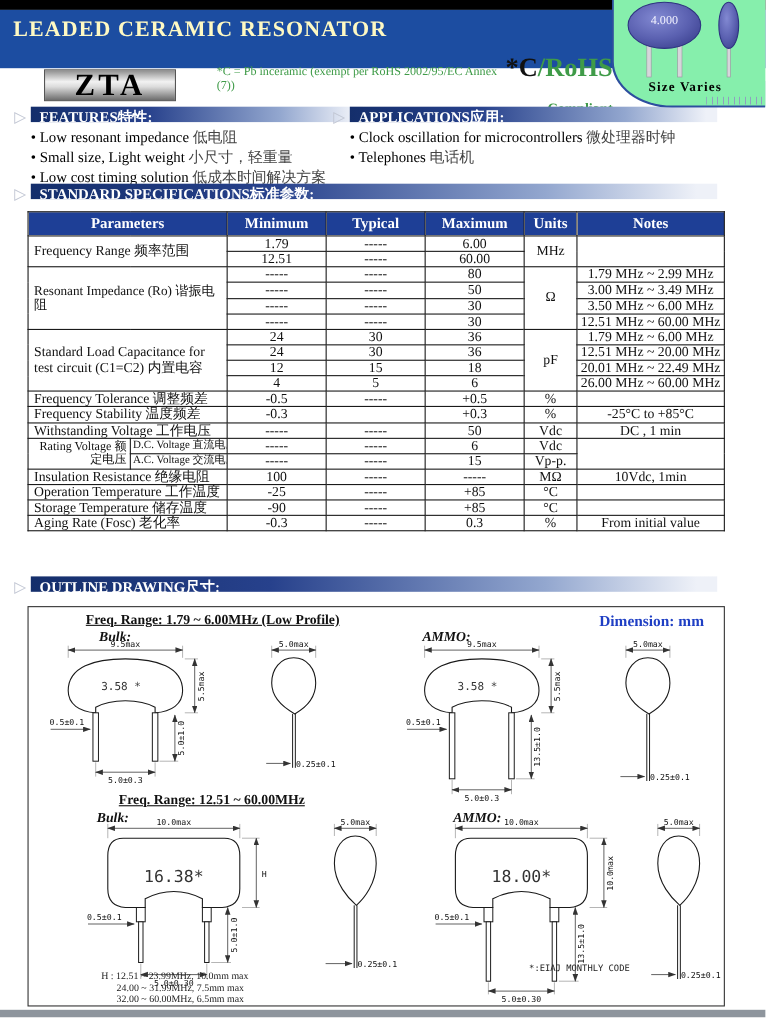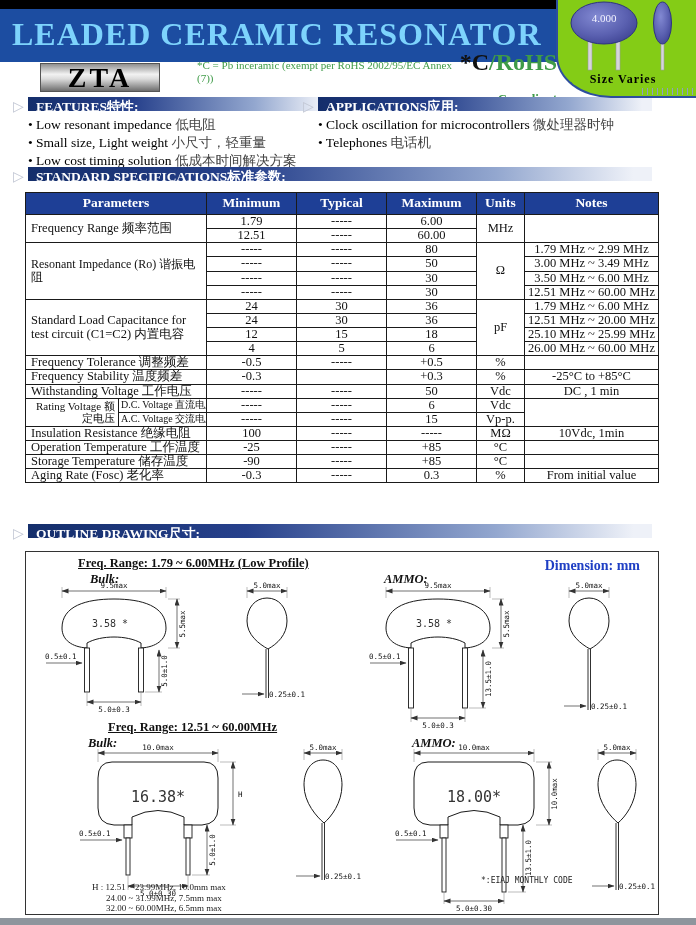--- a/index.html
+++ b/index.html
@@ -1,32 +1,32 @@
 <!DOCTYPE html>
 <html><head>
 <meta charset="utf-8">
 <style>
   html,body{margin:0;padding:0;}
   body{width:696px;height:925px;position:relative;background:#fff;overflow:hidden;
        font-family:"Liberation Serif",serif;color:#111;}
   
   .topstrip{position:absolute;left:0;top:0;width:696px;height:9px;background:#000;}
   .banner{position:absolute;left:0;top:9px;width:696px;height:53px;background:#1c4da1;}
-  .banner .title{position:absolute;left:12px;top:7px;font-size:32px;font-weight:bold;color:#7dd3fc;
+  .banner .title{position:absolute;left:12px;top:7px;font-size:20px;font-weight:bold;color:#fef9c3;
        letter-spacing:1px;white-space:nowrap;}
   .zta{position:absolute;left:40px;top:63px;width:118px;height:27px;text-align:center;
        background:linear-gradient(180deg,#8f8f8f 0%,#f2f2f2 38%,#dcdcdc 55%,#6d6d6d 100%);
        border:1px solid #555;font-weight:bold;font-size:28px;letter-spacing:3px;line-height:27px;color:#000;}
   .pbnote{position:absolute;left:197px;top:59px;width:268px;font-size:11px;color:#3f9b48;line-height:1.2;}
   .rohs{position:absolute;left:452px;top:50px;width:105px;text-align:right;line-height:1;}
   .rohs .big{font-size:24px;font-weight:bold;white-space:nowrap;}
   .rohs .star{color:#111;}
   .rohs .grn{color:#3f9b48;}
   .rohs .compliant{display:block;font-size:13px;font-weight:bold;color:#3f9b48;margin-top:18px;}
-  .prodpanel{position:absolute;right:0;top:0;width:138px;height:96px;background:#84cc16;z-index:2;
+  .prodpanel{position:absolute;right:0;top:0;width:138px;height:96px;background:#86efac;z-index:2;
        border-left:2px solid #2d4e9e;border-bottom:2px solid #2d4e9e;border-bottom-left-radius:55px 42px;}
   .prodpanel .caption{position:absolute;left:0;right:8px;top:72px;text-align:center;
        font-weight:bold;font-size:12px;letter-spacing:1px;color:#000;}
   .ruler{position:absolute;right:2px;top:88px;width:52px;height:7px;z-index:3;
        background:repeating-linear-gradient(90deg,#8fa0c0 0,#8fa0c0 1px,transparent 1px,transparent 5px);}
   
   .secarrow{position:absolute;font-size:14px;color:#c2c7d4;z-index:1;}
   .secbar{position:absolute;height:14px;line-height:19px;color:#fff;font-weight:bold;font-size:13.5px;
        padding-left:8px;box-sizing:border-box;
        background:linear-gradient(90deg,#142e6b 0%,#27418c 35%,#93a7cf 75%,#eef1f8 97%);}
@@ -196,21 +196,21 @@
   <tr>
     <td>24</td>
     <td>30</td>
     <td>36</td>
     <td>12.51 MHz ~ 20.00 MHz</td>
   </tr>
   <tr>
     <td>12</td>
     <td>15</td>
     <td>18</td>
-    <td>25.10 MHz ~ 25.99 MHz</td>
+    <td>20.01 MHz ~ 22.49 MHz</td>
   </tr>
   <tr>
     <td>4</td>
     <td>5</td>
     <td>6</td>
     <td>26.00 MHz ~ 60.00 MHz</td>
   </tr>
   <tr>
     <td colspan="2" class="param">Frequency Tolerance 调整频差</td>
     <td>-0.5</td>

